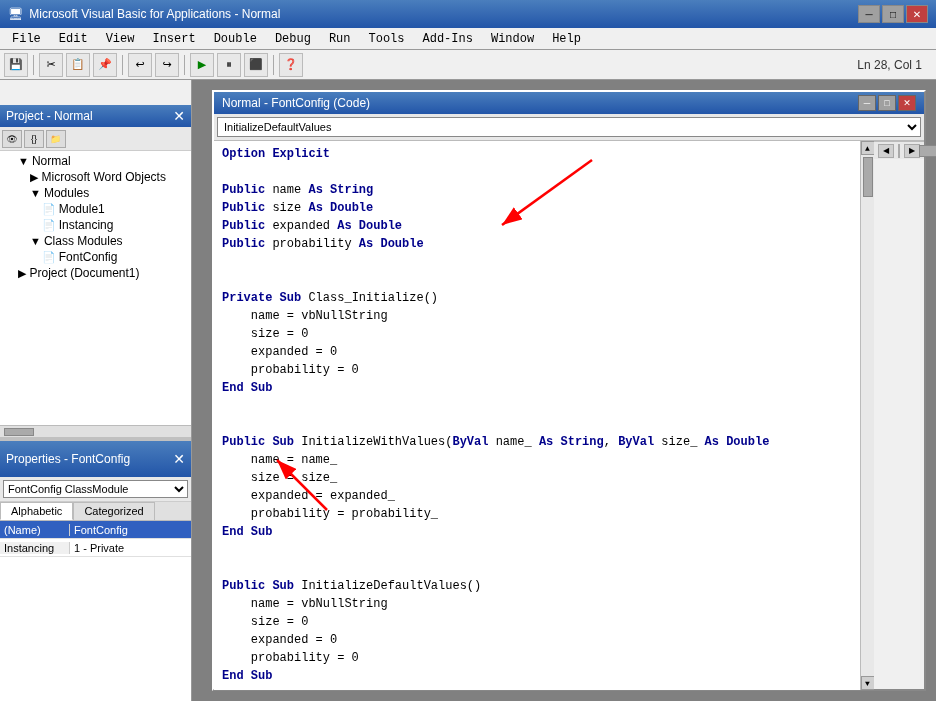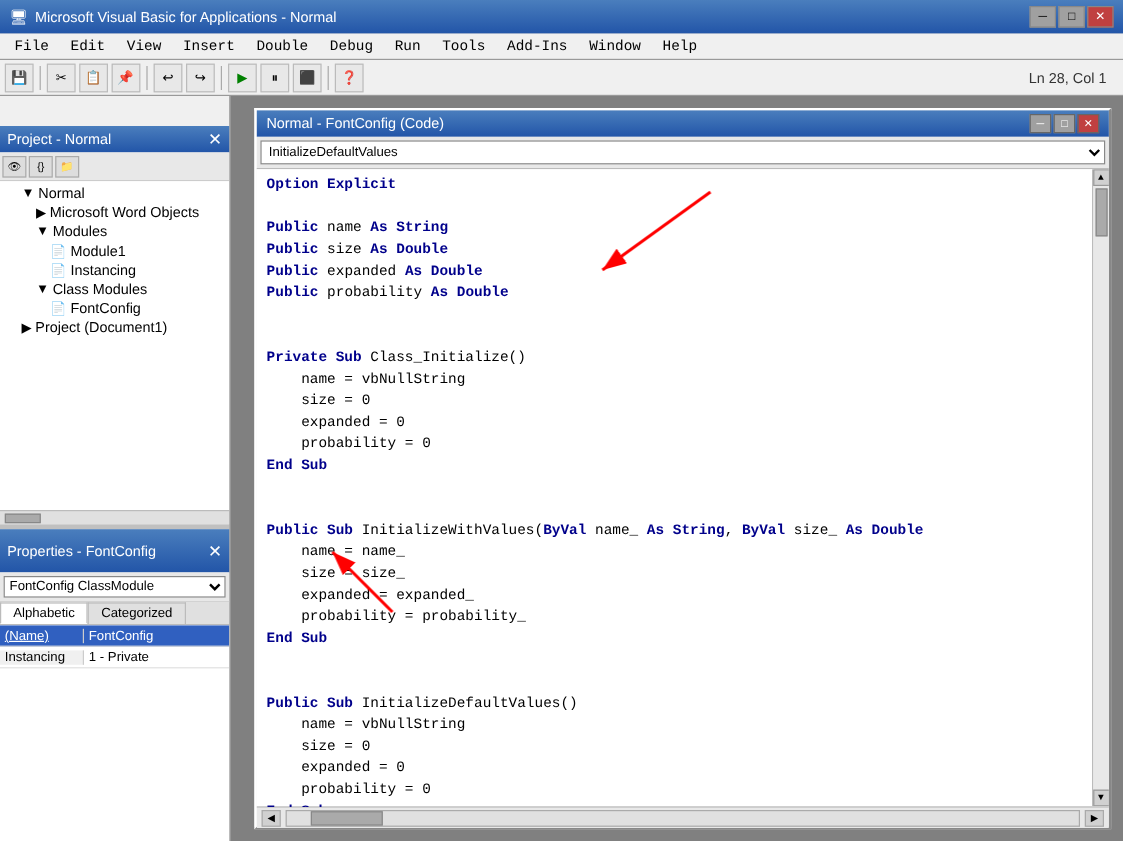--- a/index.html
+++ b/index.html
@@ -258,21 +258,21 @@
     .props-row.selected .props-value { color: white; }
     .props-name {
       width: 70px;
       padding: 0 4px;
       font-size: 11px;
       border-right: 1px solid #ccc;
       background: #f0f0f0;
       overflow: hidden;
       white-space: nowrap;
     }
-    .props-row.selected .props-name { background: #3060c0; text-decoration: underline; }
+    .props-row.selected .props-name { background: #3060c0; }
     .props-value {
       padding: 0 4px;
       font-size: 11px;
       flex: 1;
     }
 
     
     .right-area {
       flex: 1;
       background: #808080;
@@ -416,21 +416,20 @@
       height: 12px;
       background: #aaa;
       border: 1px solid #888;
       position: absolute;
       left: 20px;
       top: 0;
     }
 
     .code-main {
       display: flex;
-      flex-direction: column;
       height: calc(100% - 22px - 26px);
     }
 
     
     .kw { color: #00008B; font-weight: bold; }
 
     
     .arrow-container {
       position: absolute;
       top: 0;

